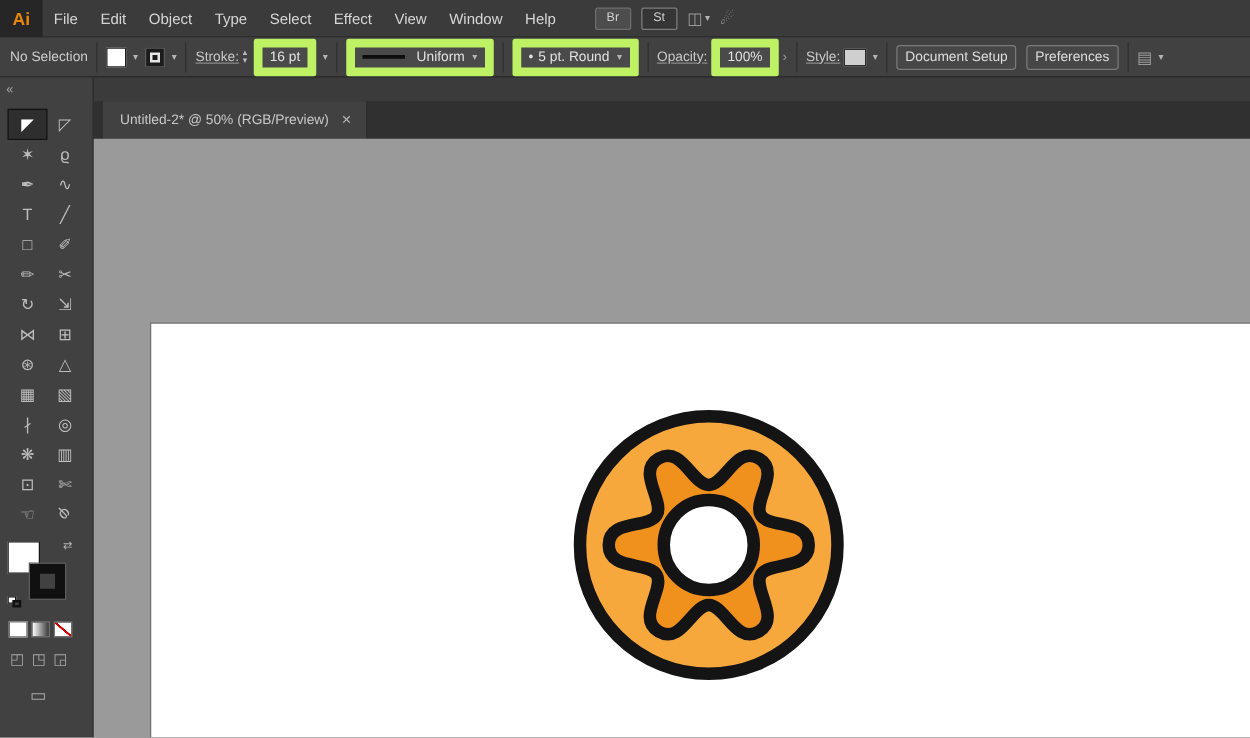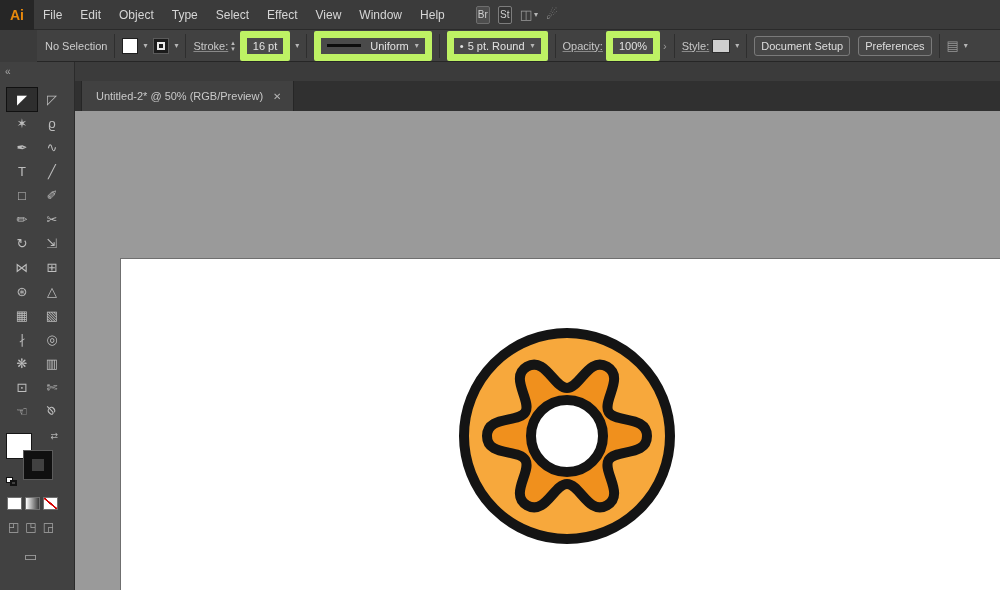--- a/index.html
+++ b/index.html
@@ -5,27 +5,27 @@
   * { margin:0; padding:0; box-sizing:border-box; }
   html,body { width:1000px; height:590px; overflow:hidden; }
   body { font-family:"Liberation Sans","DejaVu Sans",sans-serif; background:#3b3b3b; }
   .app { width:1000px; height:590px; display:flex; flex-direction:column; }
 
   
   .menubar { height:30px; background:#3b3b3b; display:flex; align-items:center; border-bottom:1px solid #2a2a2a; flex:0 0 30px; }
   .logo { width:34px; height:30px; background:#262626; color:#e8890c; font-weight:bold; font-size:14px; display:flex; align-items:center; justify-content:center; }
   .menu-item { padding:0 9px; font-size:12px; color:#d6d6d6; line-height:30px; cursor:default; }
   .mb-right { display:flex; align-items:center; margin-left:22px; gap:8px; }
-  .sq-btn { width:14px; height:18px; background:#4d4d4d; border:1px solid #6e6e6e; border-radius:2px; color:#cfcfcf; font-size:10px; display:flex; align-items:center; justify-content:center; }
+  .sq-btn { width:29px; height:18px; background:#4d4d4d; border:1px solid #6e6e6e; border-radius:2px; color:#cfcfcf; font-size:10px; display:flex; align-items:center; justify-content:center; }
   .sq-btn.dark { background:#353535; border-color:#7d7d7d; }
   .mb-ico { color:#9a9a9a; font-size:13px; }
   .dd-arrow { color:#b5b5b5; font-size:8px; margin-left:2px; }
 
   
-  .controlbar { height:32px; background:#414141; border-bottom:1px solid #262626; display:flex; align-items:center; font-size:11px; color:#cccccc; flex:0 0 32px; padding-left:8px;margin-left:37px; }
+  .controlbar { height:32px; background:#414141; border-bottom:1px solid #262626; display:flex; align-items:center; font-size:11px; color:#cccccc; flex:0 0 32px; padding-left:8px; }
   .cb-sep { width:1px; height:24px; background:#2e2e2e; margin:0 7px; flex:0 0 1px; }
   .cb-group { display:flex; align-items:center; gap:3px; }
   .cb-label { color:#c8c8c8; text-decoration:underline; text-decoration-color:#8a8a8a; }
   .field { background:#4a4a4a; border:7px solid #bef264; border-radius:2px; padding:2px 6px; color:#e2e2e2; display:flex; align-items:center; gap:4px; min-height:19px; }
   .swatch { width:16px; height:16px; border:1px solid #1f1f1f; background:#ffffff; }
   .stroke-swatch { width:16px; height:16px; background:#1b1b1b; border:1px solid #5a5a5a; display:flex; align-items:center; justify-content:center; }
   .stroke-swatch .inner { width:8px; height:8px; border:2px solid #e8e8e8; background:transparent; }
   .stepper { display:flex; flex-direction:column; line-height:6px; font-size:7px; color:#bbbbbb; margin-right:2px; }
   .line-graphic { width:34px; height:3px; background:#0d0d0d; margin-right:5px; }
   .btn { background:#474747; border:1px solid #7a7a7a; border-radius:3px; color:#dedede; font-size:11px; padding:3px 6px; }

